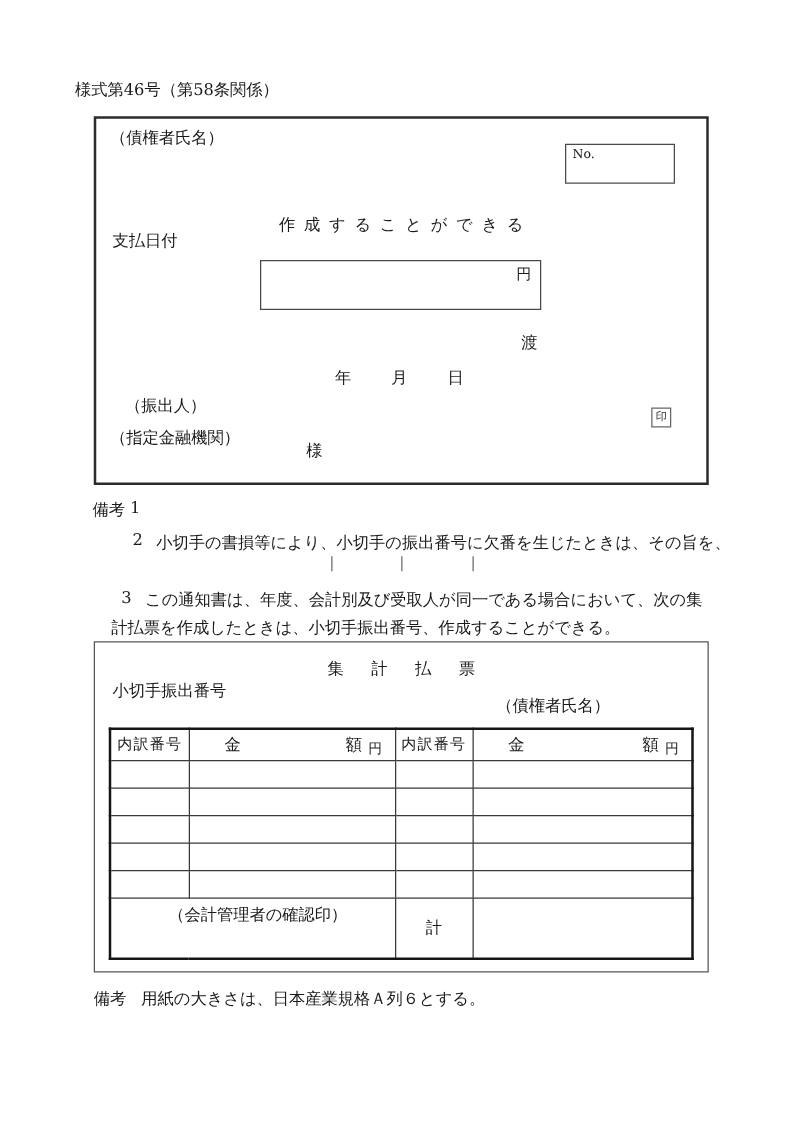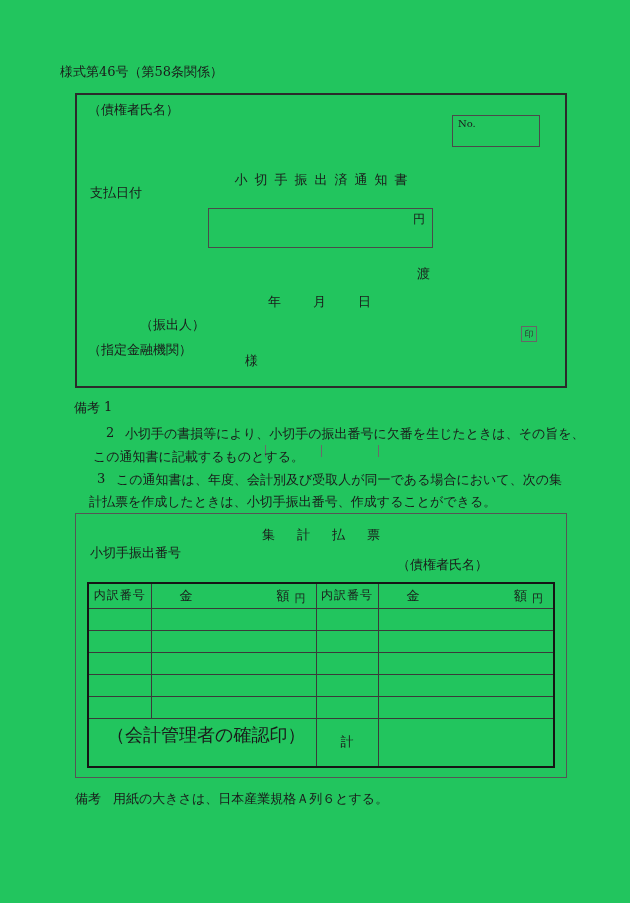--- a/index.html
+++ b/index.html
@@ -1,18 +1,18 @@
 <!DOCTYPE html>
 <html><head>
 <meta charset="utf-8">
 <style>
   html,body { margin:0; padding:0; background:#e8e8e8; }
   .page {
     position:relative; width:630px; height:903px; margin:0 auto;
-    background:#22c55e; color:#1a1a1a;
+    background:#ffffff; color:#1a1a1a;
     font-family:"DejaVu Serif","Liberation Serif",serif;
     font-size:13px; overflow:hidden;
   }
   .page * { box-sizing:border-box; }
   .abs { position:absolute; white-space:nowrap; }
 
   
   .box1 { left:75px; top:93px; width:492px; height:295px; border:2px solid #2b2b2b; }
   .no-box { left:452px; top:115px; width:88px; height:32px; border:1px solid #4a4a4a; }
   .no-label { left:458px; top:118px; font-size:10px; }
@@ -36,72 +36,69 @@
                 border-collapse:collapse; border:2px solid #151515;
                 font-size:12px; table-layout:fixed; }
   .slip-table td { border:1px solid #3a3a3a; padding:0; vertical-align:middle;text-align:center; }
   .slip-table tr.hdr td { height:25px; }
   .slip-table tr.body td { height:22px; }
   .slip-table tr.ftr td { height:49px; }
   .hdr-breakdown { text-align:center; letter-spacing:1px; }
   .amount-head { display:flex; justify-content:space-between; align-items:baseline;
                  padding:0 10px 0 28px; font-size:13px; }
   .amount-head .yen-small { font-size:11px; position:relative; top:2px; margin-left:5px; }
-  .confirm-cell { vertical-align:top !important; padding:4px 0 0 8px !important; font-size:18px; }
+  .confirm-cell { vertical-align:top !important; padding:4px 0 0 8px !important; font-size:13px; }
   .total-cell { text-align:center; font-size:13px; }
 </style>
 </head>
 <body>
 
 <div class="page">
 
   <div class="abs" style="left:60px; top:63px;">様式第46号（第58条関係）</div>
 
   <div class="abs box1"></div>
 
   <div class="abs" style="left:88px; top:101px;">（債権者氏名）</div>
 
   <div class="abs no-box"></div>
   <div class="abs no-label">No.</div>
 
-  <div class="abs notice-title">小切手振出済通知書</div>
+  <div class="abs notice-title">作成することができる</div>
 
   <div class="abs" style="left:90px; top:184px;">支払日付</div>
 
   <div class="abs amount-box">
     <span class="tick" style="left:56px;"></span>
     <span class="tick" style="left:112px;"></span>
     <span class="tick" style="left:169px;"></span>
   </div>
   <div class="abs amount-yen">円</div>
 
   <div class="abs" style="left:417px; top:265px;">渡</div>
 
   <div class="abs" style="left:268px; top:293px;">年</div>
   <div class="abs" style="left:313px; top:293px;">月</div>
   <div class="abs" style="left:358px; top:293px;">日</div>
 
-  <div class="abs" style="left:100px; top:316px;margin-left:40px;">（振出人）</div>
+  <div class="abs" style="left:100px; top:316px;">（振出人）</div>
 
   <div class="abs seal-box">印</div>
 
   <div class="abs" style="left:88px; top:341px;text-align:right;">（指定金融機関）</div>
 
   <div class="abs" style="left:245px; top:352px;">様</div>
 
   <div class="rline" style="left:74px; top:399px; width:500px;">
     <span style="left:0;">備考</span>
     <span style="left:30px;">1</span>
   </div>
   <div class="rline" style="left:74px; top:425px; width:510px;">
     <span style="left:32px;">2</span>
     <span style="left:51px;">小切手の書損等により、小切手の振出番号に欠番を生じたときは、その旨を、</span>
-  </div>
-  <div class="rline" style="left:93px; top:448px; width:480px;">
-    <span style="left:0;">この通知書に記載するものとする。</span>
   </div>
   <div class="rline" style="left:74px; top:471px; width:510px;">
     <span style="left:23px;">3</span>
     <span style="left:42px;">この通知書は、年度、会計別及び受取人が同一である場合において、次の集</span>
   </div>
   <div class="rline" style="left:89px; top:493px; width:490px;">
     <span style="left:0;">計払票を作成したときは、小切手振出番号、作成することができる。</span>
   </div>
 
   <div class="abs box2"></div>

